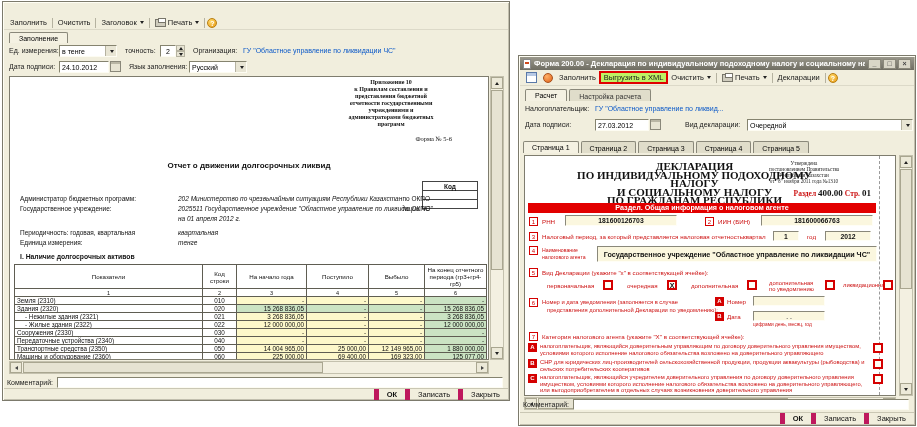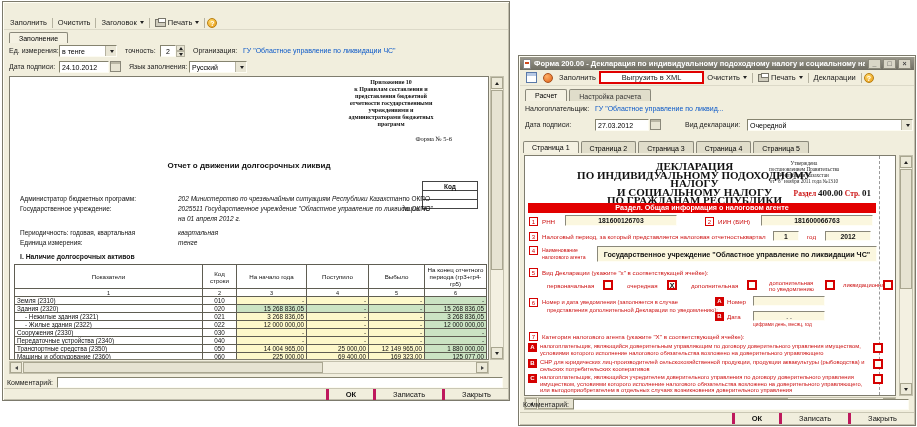--- a/index.html
+++ b/index.html
@@ -14,21 +14,21 @@
 .toolbar{position:absolute;left:1px;right:1px;display:flex;align-items:center;padding:0 3px;border-bottom:1px solid #dcd9c8;font-size:7.5px;color:#1a1a1a}
 .tbtn{display:flex;align-items:center;gap:2px;padding:1px 3px;white-space:nowrap}
 .tsep{width:1px;height:10px;background:#b5b2a0;margin:0 2px}
 .dd{width:0;height:0;border-left:2.5px solid transparent;border-right:2.5px solid transparent;border-top:3px solid #222;margin-left:1px}
 .help-ic{width:10px;height:10px;border-radius:50%;background:radial-gradient(circle at 35% 30%,#ffd969,#e89a16);border:1px solid #b97f10;color:#fff;font-size:7px;font-weight:bold;text-align:center;line-height:9px}
 .printer-ic{width:11px;height:8px;background:#cfccbd;border:1px solid #77756a;position:relative}
 .printer-ic::before{content:"";position:absolute;left:2px;top:-2px;width:6px;height:3px;background:#fff;border:1px solid #77756a}
 .form-ic{width:11px;height:11px;background:#fff;border:1px solid #5a79a8;box-shadow:inset 0 3px 0 #b7c9e4}
 .orange-ic{width:10px;height:10px;border-radius:50%;background:radial-gradient(circle at 35% 30%,#ffb066,#e0621a);border:1px solid #a8511e}
 .cal-ic{width:11px;height:11px;background:#e7e4d3;border:1px solid #8a887a;box-shadow:inset 0 2px 0 #b9b6a5}
-.annotated{border:2px solid #e00000;background:#ffffff;padding:0 21px}
+.annotated{border:2px solid #e00000;background:#bef264;padding:0 3px}
 .tabstrip{position:absolute;display:flex;gap:2px;padding-left:6px}
 .tab{background:#f4f1e2;border:1px solid #8a887a;border-bottom:none;border-radius:2px 2px 0 0;padding:2px 9px 1px;font-size:7px;position:relative;z-index:2}
 .tab.inactive{background:#e0ddca;padding-top:3px;color:#333}
 .lbl{font-size:7px;color:#1b1b1b;white-space:nowrap}
 .inset{background:#fff;border:1px solid;border-color:#85836f #fdfcf2 #fdfcf2 #85836f;font-size:7px;display:flex;align-items:center;padding:0 2px}
 .combo{display:flex;background:#fff;border:1px solid;border-color:#85836f #fdfcf2 #fdfcf2 #85836f;height:12px;align-items:stretch}
 .combo .val{flex:1;font-size:7px;padding:0 2px;display:flex;align-items:center;white-space:nowrap;overflow:hidden}
 .cbtn{width:11px;background:#e8e5d4;border-left:1px solid #b5b2a0;display:flex;align-items:center;justify-content:center}
 .spin{display:flex;flex-direction:column;width:9px}
 .spb{flex:1;background:#e8e5d4;border:1px solid #b5b2a0;display:flex;align-items:center;justify-content:center}
@@ -38,21 +38,21 @@
 .tri-r{width:0;height:0;border-top:2px solid transparent;border-bottom:2px solid transparent;border-left:3px solid #444}
 .formwrap{position:absolute}
 .white-area{position:absolute;background:#fff;border:1px solid #7e7c6e;overflow:hidden}
 .sb{position:absolute;background:#f3f0e1;border:1px solid #c4c1ae}
 .sbb{position:absolute;background:#ece9d8;border:1px solid #a9a690;display:flex;align-items:center;justify-content:center}
 .sbt{position:absolute;background:#e6e3d2;border:1px solid #a9a690}
 .blue{color:#0a58c8}
 .comment-row{position:absolute;display:flex;align-items:center;gap:4px}
 .comment-row input{flex:1;height:11px;background:#fff;border:1px solid;border-color:#85836f #fdfcf2 #fdfcf2 #85836f;font-size:7px;padding:0 2px}
 .btnbar{position:absolute;left:1px;right:1px;border-top:1px solid #cac7b4;display:flex;justify-content:flex-end;align-items:center;font-size:7.5px}
-.bb{padding:1px 17px;border-left:3px solid #be185d;color:#111}
+.bb{padding:1px 8px;border-left:5px solid #be185d;color:#111}
 .bb.first{font-weight:bold}
 
 .rep{font-size:6.5px;color:#111}
 .rep .appendix{position:absolute;top:2px;right:12px;width:170px;text-align:center;font-family:"Liberation Serif",serif;font-weight:bold;font-size:6px;line-height:7px;white-space:pre-line}
 .rep .formno{position:absolute;top:58px;right:36px;font-family:"Liberation Serif",serif;font-size:6.5px}
 .rep .rtitle{position:absolute;top:84px;left:0;width:100%;text-align:center;font-weight:bold;font-size:8px}
 .codebox{position:absolute;top:104px;right:10px;width:56px}
 .codebox .cbh{border:1px solid #444;height:10px;text-align:center;font-weight:bold;font-size:6.5px;line-height:10px}
 .codebox .cbc{border:1px solid #444;border-top:none;height:9px;background:#fff}
 .rrow{position:absolute;left:10px;white-space:nowrap}

